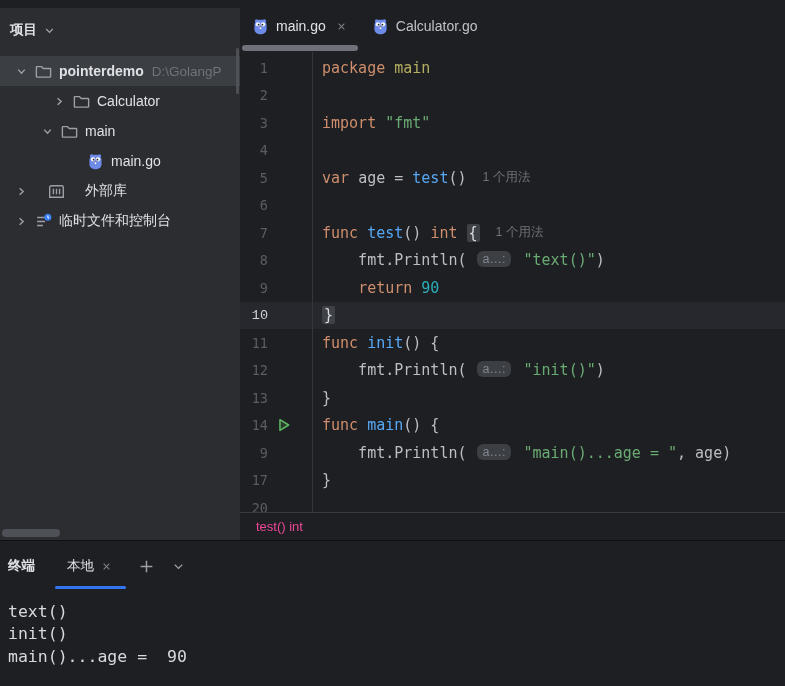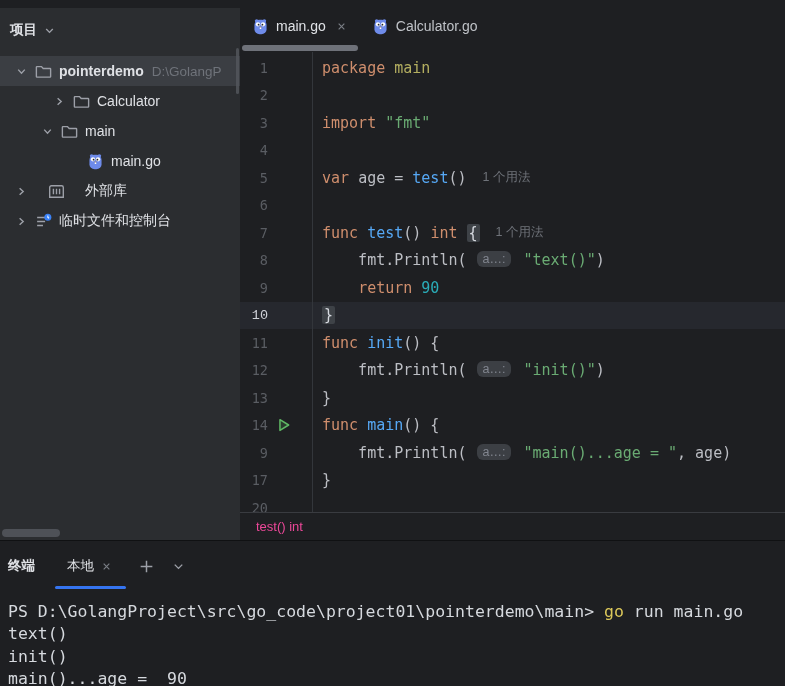--- a/index.html
+++ b/index.html
@@ -367,18 +367,17 @@
           <path d="M8 2.5v11M2.5 8h11" stroke="#9DA0A8" stroke-width="1.4"></path>
         </svg>
     </span>
     <span class="tbtn">
       <svg viewBox="0 0 16 16" width="15" height="15">
           <path d="M4 6l4 4 4-4" fill="none" stroke="#9DA0A8" stroke-width="1.5"></path>
         </svg>
     </span>
   </div>
   <div class="term-body" id="term">
-      <div class="term-line"><span class="tt-t">PS D:\GolangProject\src\go_code\project01\pointerdemo\main&gt; </span><span class="tt-cmd">go</span><span class="tt-t"> run main.go</span></div>
       <div class="term-line"><span class="tt-t">text()</span></div>
       <div class="term-line"><span class="tt-t">init()</span></div>
       <div class="term-line"><span class="tt-t">main()...age =  90</span></div>
     </div>
 </div>
 
 </body></html>

